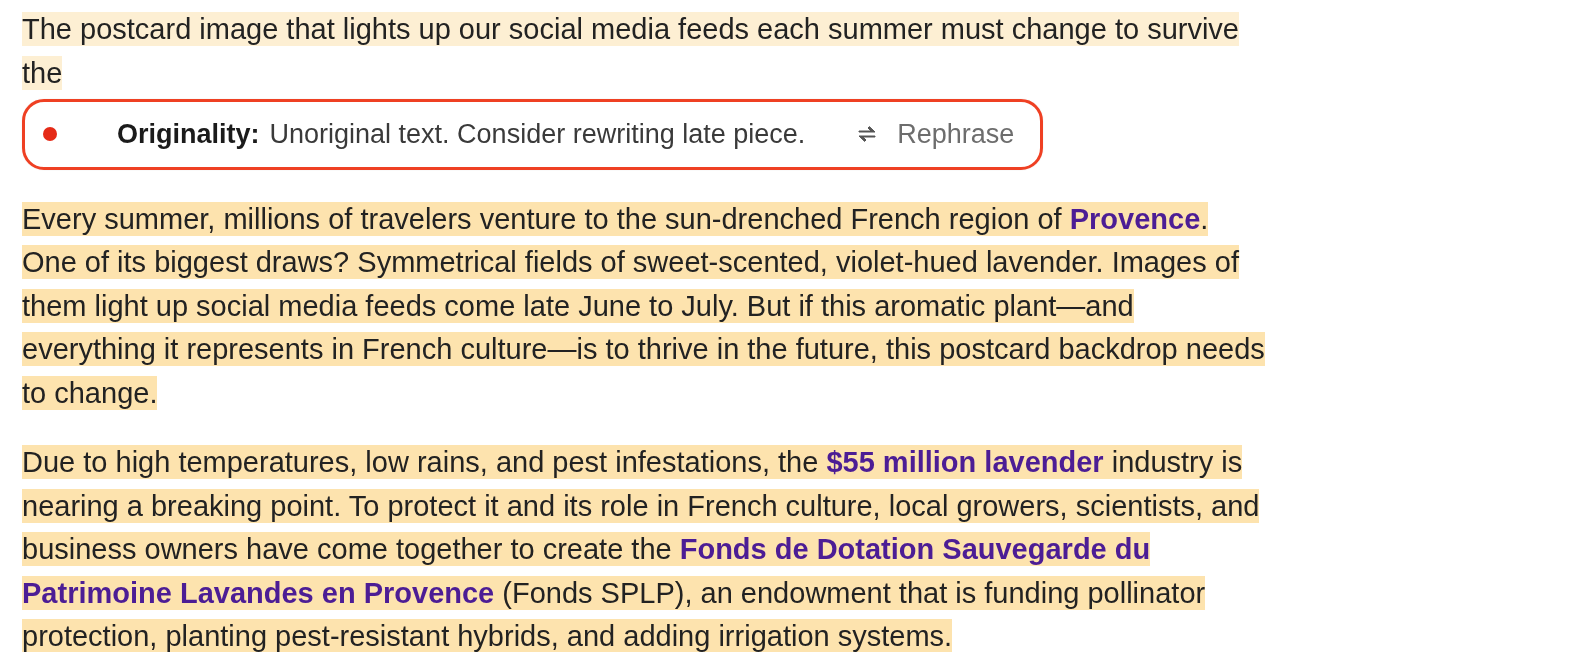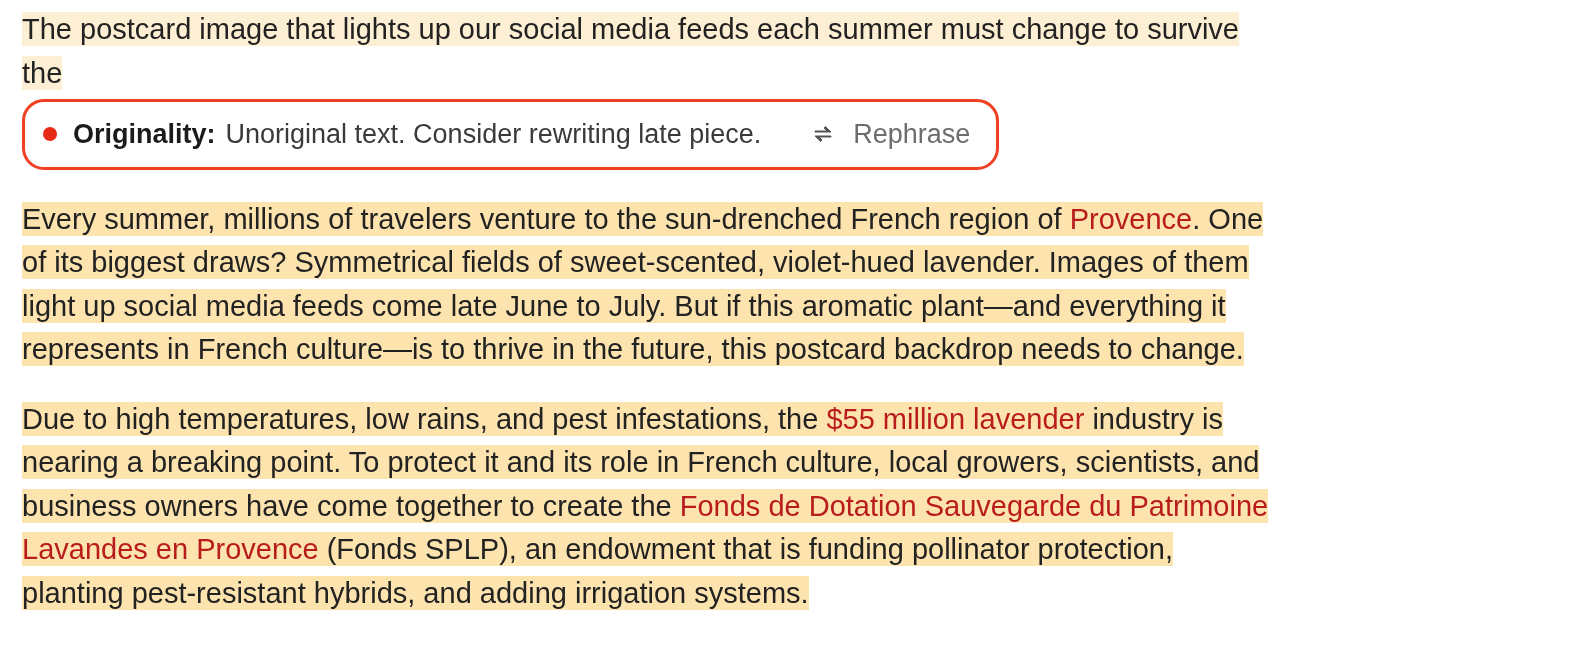--- a/index.html
+++ b/index.html
@@ -24,23 +24,24 @@
     padding-bottom: 1px;
   }
   .hl-light {
     background-color: #fdefd3;
     box-decoration-break: clone;
     -webkit-box-decoration-break: clone;
     padding-top: 1px;
     padding-bottom: 1px;
   }
   a.link {
-    color: #b91c1c;
+    color: #4c1d95;
     text-decoration: none;
     cursor: pointer;
+    font-weight: bold;
   }
   .para {
     margin: 0 0 26px 0;
   }
   .para-tight {
     margin: 0;
   }
 
   
   .callout-wrap {
@@ -62,20 +63,21 @@
     border-radius: 50%;
     background: #e52a17;
     flex: 0 0 auto;
     margin-right: 6px;
   }
   .callout-label {
     font-weight: 700;
     color: #1b1b1b;
     font-size: 27px;
     white-space: nowrap;
+    margin-left: 44px;
   }
   .callout-text {
     color: #3a3a3a;
     font-size: 27px;
     white-space: nowrap;
   }
   .rephrase-btn {
     display: inline-flex;
     align-items: center;
     gap: 18px;

